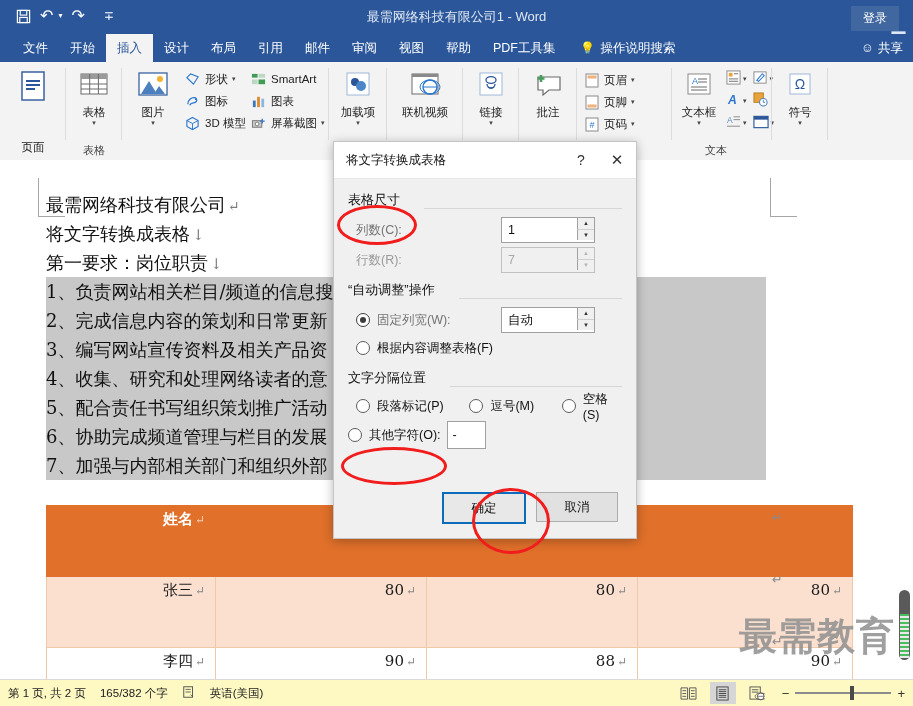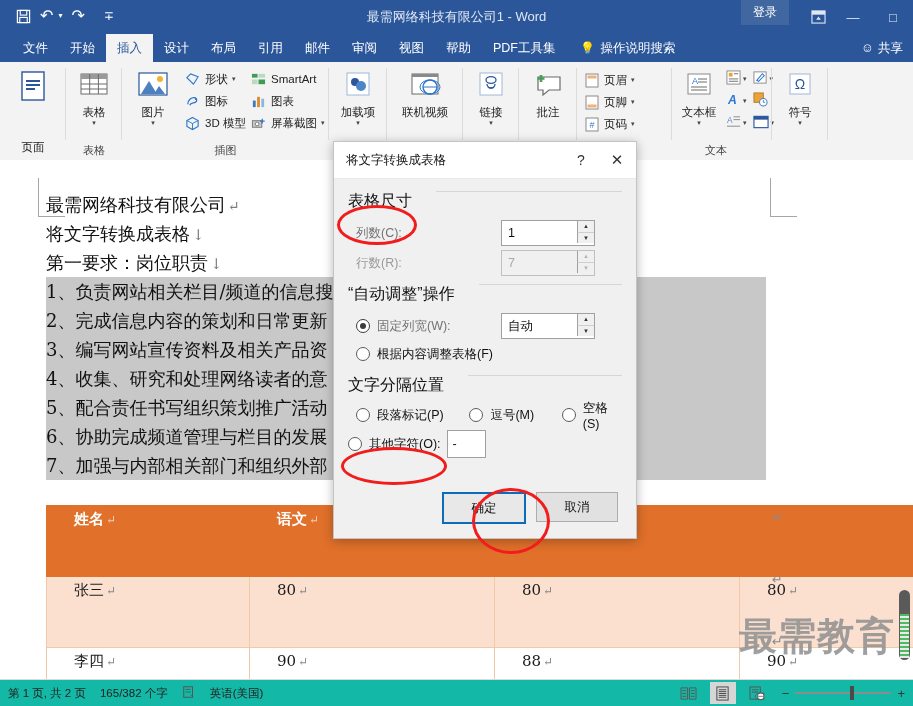--- a/index.html
+++ b/index.html
@@ -11,21 +11,21 @@
   }
   .app{position:relative;width:913px;height:706px;}
 
   
   .titlebar{position:absolute;left:0;top:0;width:913px;height:34px;background:#2b579a;}
   .qat{position:absolute;left:16px;top:6px;display:flex;align-items:center;gap:9px;color:#fff;}
   .qat .qbtn{color:#fff;font-size:16px;line-height:20px;display:flex;align-items:center;cursor:pointer;}
   .qat .tiny{font-size:8px;margin-left:-4px;}
   .title-text{position:absolute;left:0;top:0;width:913px;height:34px;line-height:34px;
     text-align:center;color:#dfe7f3;font-size:13px;pointer-events:none;}
-  .title-right{position:absolute;right:0;top:0;height:34px;display:flex;align-items:flex-start;}
+  .title-right{position:absolute;right:0;top:6px;height:34px;display:flex;align-items:flex-end;flex-direction:column;}
   .signin{background:#40679f;color:#ffffff;font-size:12px;padding:4px 12px;margin-right:14px;cursor:pointer;}
   .winbtn{width:40px;height:34px;display:flex;align-items:center;justify-content:center;color:#dfe7f3;font-size:13px;cursor:pointer;}
   .ribopt{width:30px;height:34px;display:flex;align-items:center;justify-content:center;color:#dfe7f3;cursor:pointer;}
 
   
   .tabbar{position:absolute;left:0;top:34px;width:913px;height:28px;background:#2b579a;}
   .tabs{position:absolute;left:12px;top:0;height:28px;display:flex;align-items:stretch;}
   .tab{padding:0 11px;height:28px;line-height:28px;color:#ffffff;font-size:12.5px;cursor:pointer;white-space:nowrap;}
   .tab.active{background:#f3f3f3;color:#2b579a;}
   .tellme{display:flex;align-items:center;gap:5px;color:#fff;font-size:12.5px;padding-left:14px;height:28px;cursor:pointer;}
@@ -52,21 +52,21 @@
   .mark{position:absolute;border-color:#a6a6a6;}
   .doctext{position:absolute;left:46px;top:30px;width:720px;}
   .dline{height:29px;line-height:29px;font-size:18px;color:#111;font-family:"DejaVu Serif","Liberation Serif",serif;white-space:nowrap;}
   .dline.sel{background:#c8c8c8;}
   .pilcrow{color:#7d7d7d;font-size:14px;margin-left:2px;}
   .arrowmk{color:#7d7d7d;font-size:15px;margin-left:2px;}
 
   
   .dtable{position:absolute;left:46px;top:345px;width:722px;border-collapse:collapse;table-layout:fixed;}
   .dtable td{border:1px solid #f0c9a8;font-size:15px;font-family:"DejaVu Serif","Liberation Serif",serif;
-    padding:4px 27px;vertical-align:top;}
+    padding:4px 10px;vertical-align:top;text-align:right;}
   .dtable .hd{background:#e0702a;color:#fff;font-weight:bold;border:1px solid #e0702a;height:62px;}
   .dtable .r1{background:#fbe0d0;height:62px;}
   .dtable .r2{background:#ffffff;height:62px;}
   .pmk{color:#8a8a8a;font-size:12px;margin-left:2px;font-weight:normal;}
   .endmark{position:absolute;color:#8a8a8a;font-size:13px;}
 
   .watermark{position:absolute;right:18px;bottom:18px;font-size:38px;font-weight:bold;color:#8f8f8f;
     font-family:"DejaVu Sans","Liberation Sans",sans-serif;letter-spacing:1px;opacity:.85;}
 
   .vscroll{position:absolute;right:3px;top:430px;width:11px;height:70px;background:#5a5a5a;border-radius:6px;}
@@ -77,21 +77,21 @@
   .dialog{position:absolute;left:333px;top:141px;width:302px;height:396px;background:#f0f0f0;
     border:1px solid #c4c4c4;box-shadow:0 2px 10px rgba(0,0,0,.28);}
   .dlg-title{height:36px;background:#fff;display:flex;align-items:center;border-bottom:1px solid #e8e8e8;}
   .dlg-title .t{flex:1;padding-left:12px;font-size:12.5px;color:#111;}
   .dlg-title .hbtn{width:34px;height:34px;display:flex;align-items:center;justify-content:center;
     font-size:14px;color:#333;cursor:pointer;}
   .dlg-title .xbtn{width:38px;height:34px;display:flex;align-items:center;justify-content:center;
     font-size:15px;color:#333;cursor:pointer;}
   .dlg-body{position:relative;padding:10px 14px 0 14px;}
   .grp{margin-top:2px;}
-  .grp-head{display:flex;align-items:flex-start;gap:24px;font-size:16px;color:#111;margin-bottom:6px;}
+  .grp-head{display:flex;align-items:flex-end;gap:24px;font-size:13px;color:#111;margin-bottom:6px;}
   .grp-head .ln{flex:1;height:1px;background:#d6d6d6;}
   .frow{display:flex;align-items:center;height:30px;}
   .frow .fl{width:145px;font-size:12.5px;color:#737373;padding-left:8px;}
   .frow .fl.dim{color:#9a9a9a;}
   .spin{position:relative;width:92px;height:24px;background:#fff;border:1px solid #a0a0a0;display:flex;align-items:center;}
   .spin.dis{background:#f0f0f0;border:1px solid #c0c0c0;}
   .spin .val{padding-left:6px;font-size:12.5px;color:#111;}
   .spin.dis .val{color:#a9a9a9;}
   .spin .arrows{position:absolute;right:0;top:0;width:17px;height:22px;display:flex;flex-direction:column;}
   .spin .ar{flex:1;display:flex;align-items:center;justify-content:center;background:#f0f0f0;border-left:1px solid #a0a0a0;
@@ -110,21 +110,21 @@
     display:flex;align-items:center;padding-left:5px;color:#111;margin-left:6px;}
   .dlg-btns{position:absolute;left:0;right:0;bottom:14px;display:flex;justify-content:flex-end;gap:10px;padding-right:18px;}
   .dbtn{width:80px;height:28px;background:#e1e1e1;border:1px solid #adadad;font-size:12.5px;color:#111;
     display:flex;align-items:center;justify-content:center;cursor:pointer;}
   .dbtn.primary{border:2px solid #0a6cbb;background:#e8e8e8;}
 
   
   .ell{position:absolute;border:3px solid #f11c1c;border-radius:50%;pointer-events:none;}
 
   
-  .status{position:absolute;left:0;bottom:0;width:913px;height:26px;background:#14b8a6;border-top:1px solid #dadada;}
+  .status{position:absolute;left:0;bottom:0;width:913px;height:26px;background:#fef9c3;border-top:1px solid #dadada;}
   .st-left{position:absolute;left:8px;top:0;height:26px;display:flex;align-items:center;gap:14px;font-size:11.5px;color:#222;}
   .st-left .item{cursor:pointer;white-space:nowrap;}
   .st-right{position:absolute;right:8px;top:0;height:26px;display:flex;align-items:center;gap:8px;}
   .viewbtn{width:26px;height:22px;display:flex;align-items:center;justify-content:center;cursor:pointer;color:#555;}
   .viewbtn.active{background:#d6d6d6;}
   .zoom{display:flex;align-items:center;gap:6px;color:#333;font-size:13px;margin-left:4px;}
   .ztrack{position:relative;width:96px;height:2px;background:#8c8c8c;}
   .zthumb{position:absolute;left:55px;top:-6px;width:4px;height:14px;background:#4a4a4a;cursor:pointer;}
   .zbtn{cursor:pointer;}
 </style>
@@ -292,21 +292,20 @@
               <svg width="15" height="15" viewBox="0 0 16 16">
                 <rect x="1.5" y="5" width="10" height="7" fill="#c9c9c9" stroke="#777" stroke-width="1"></rect>
                 <circle cx="6.5" cy="8.5" r="2" fill="#fff" stroke="#777"></circle>
                 <path d="M12 3 v5 M9.6 5.4 h5" stroke="#3d78c0" stroke-width="1.4"></path>
               </svg>
             </span>
           <span>屏幕截图</span>
           <span class="car2">▾</span>
         </div>
       </div>
-      <div class="glabel">插图</div>
       <div class="sep"></div>
     </div>
 
     <div class="rgroup" style="left:329px;width:58px;">
       <div class="bigbtn" style="margin:0 auto;align-items:center;">
         <span class="ic">
           <svg width="32" height="30" viewBox="0 0 32 30">
               <rect x="5" y="2" width="22" height="22" fill="#fff" stroke="#9fb8d8"></rect>
               <circle cx="13" cy="11" r="4" fill="#2b579a"></circle>
               <circle cx="19" cy="15" r="5" fill="#4a86c8"></circle>

